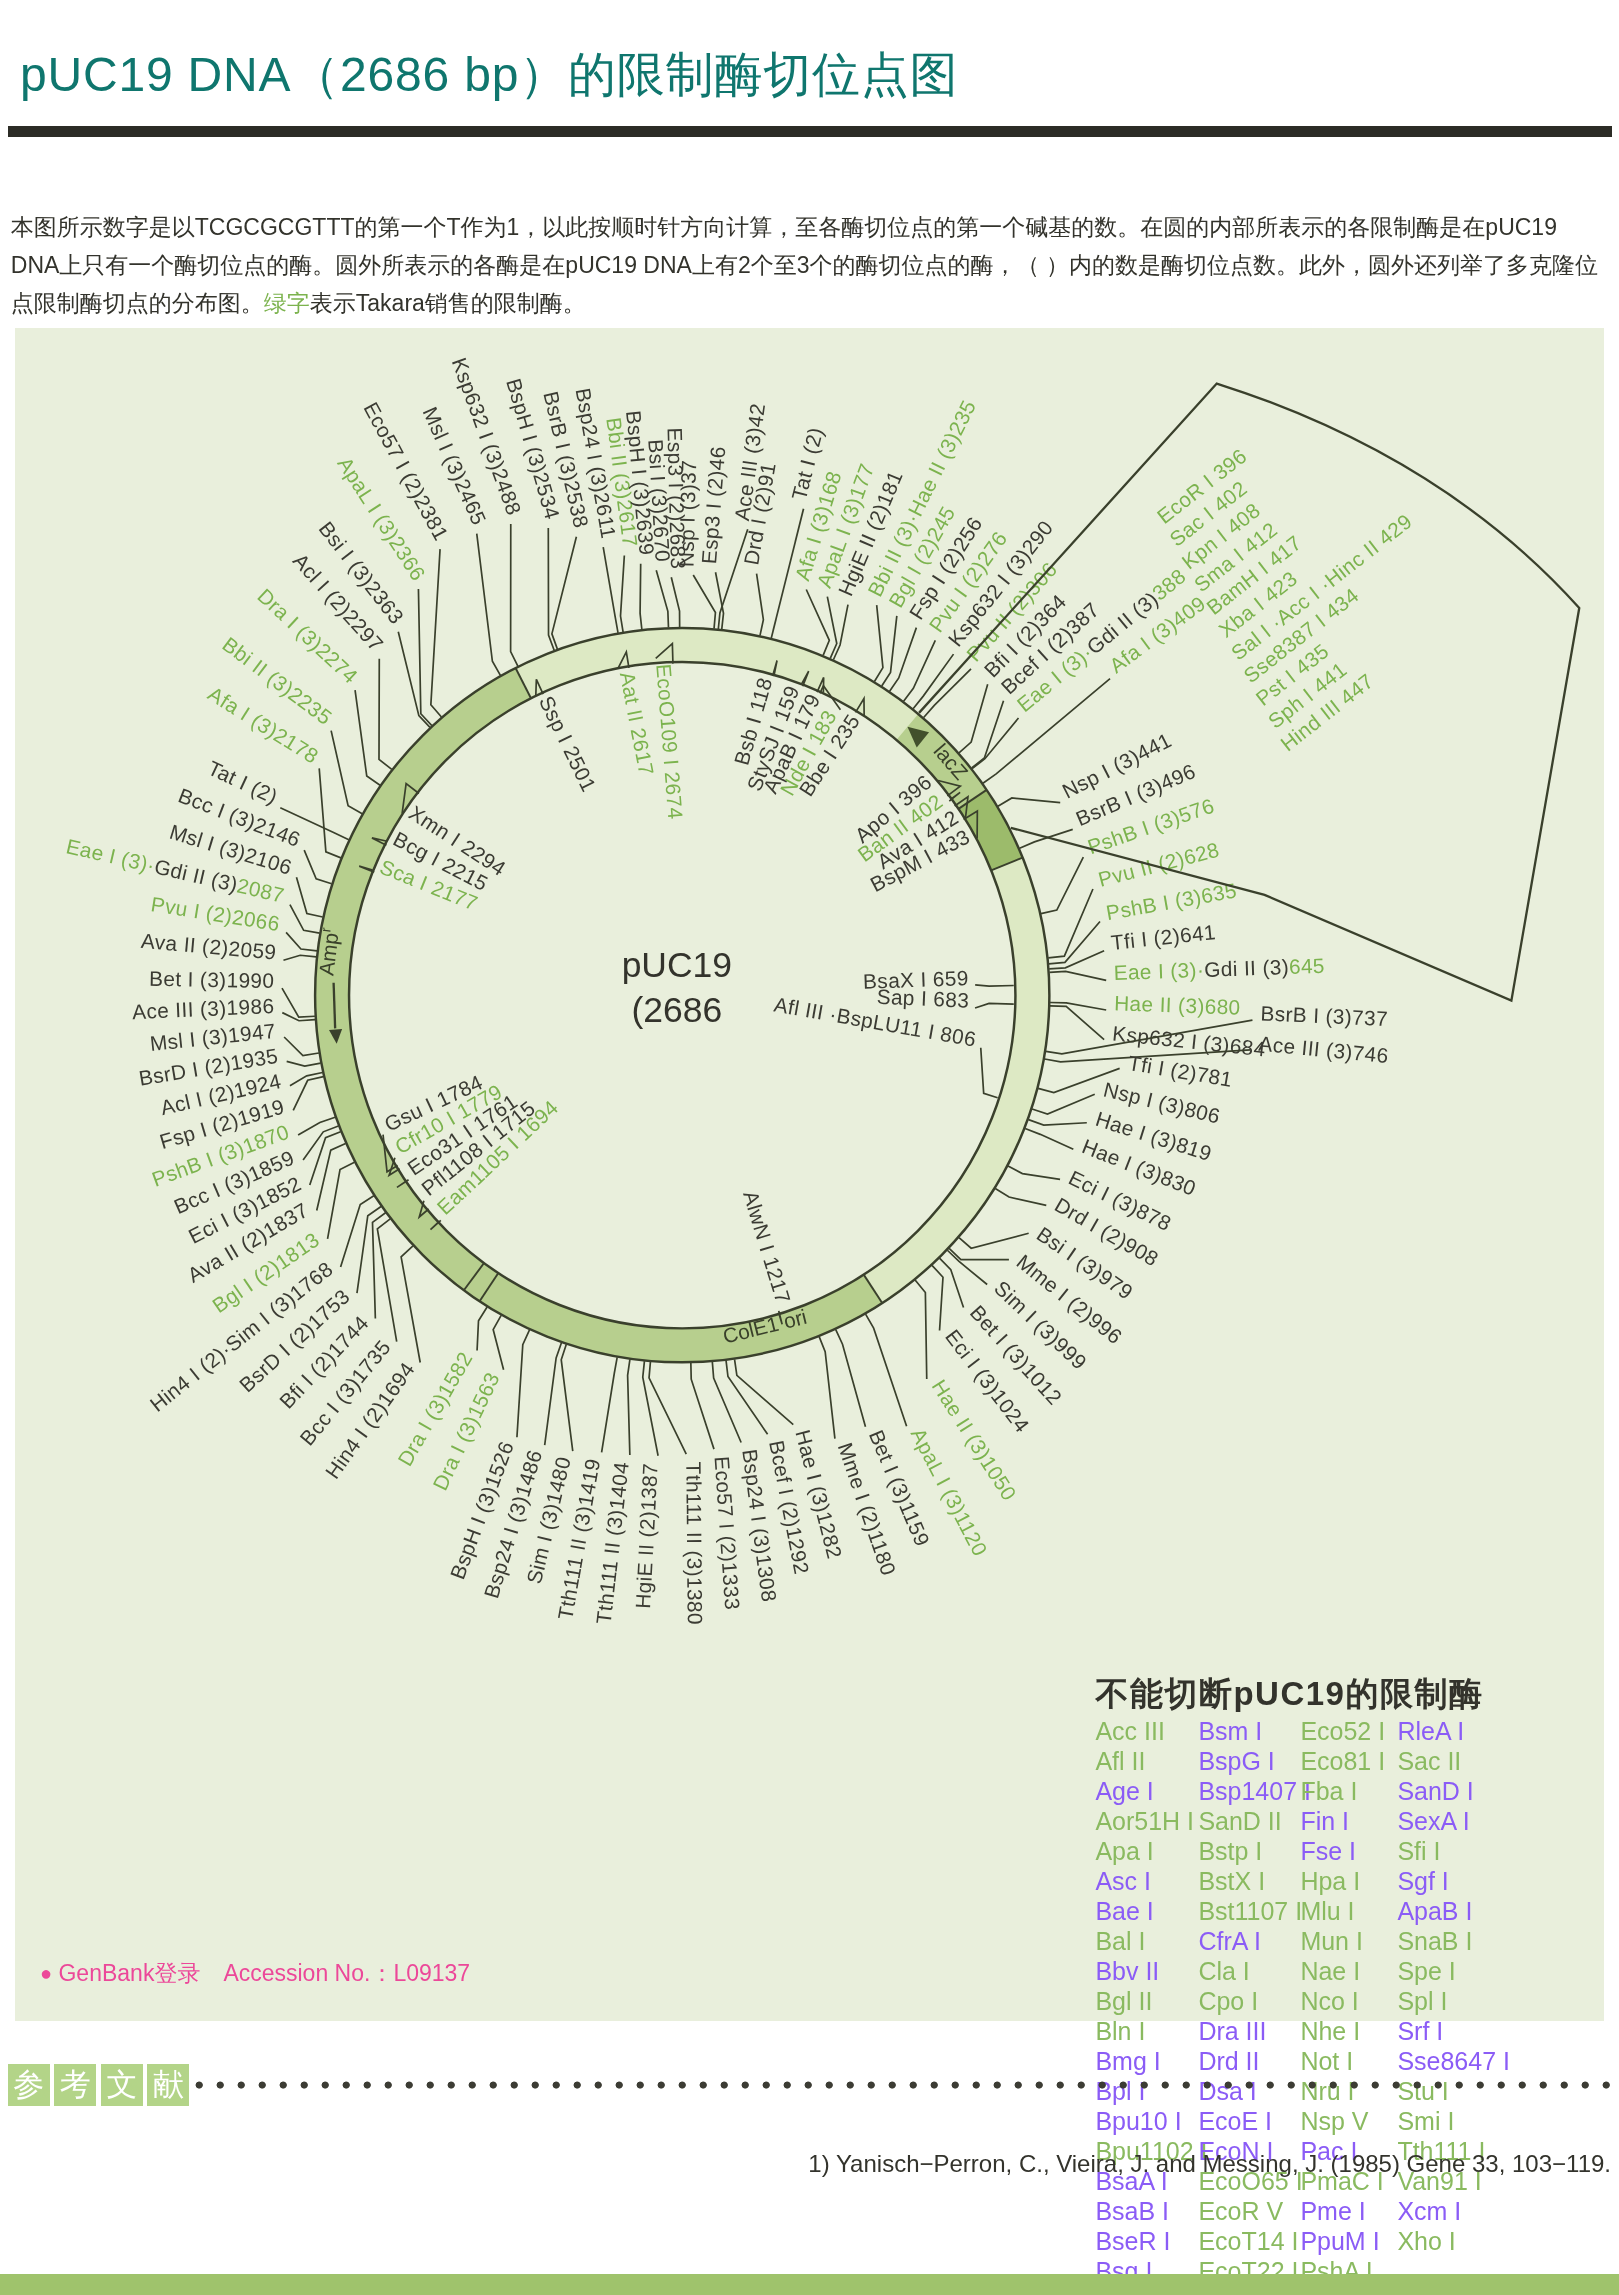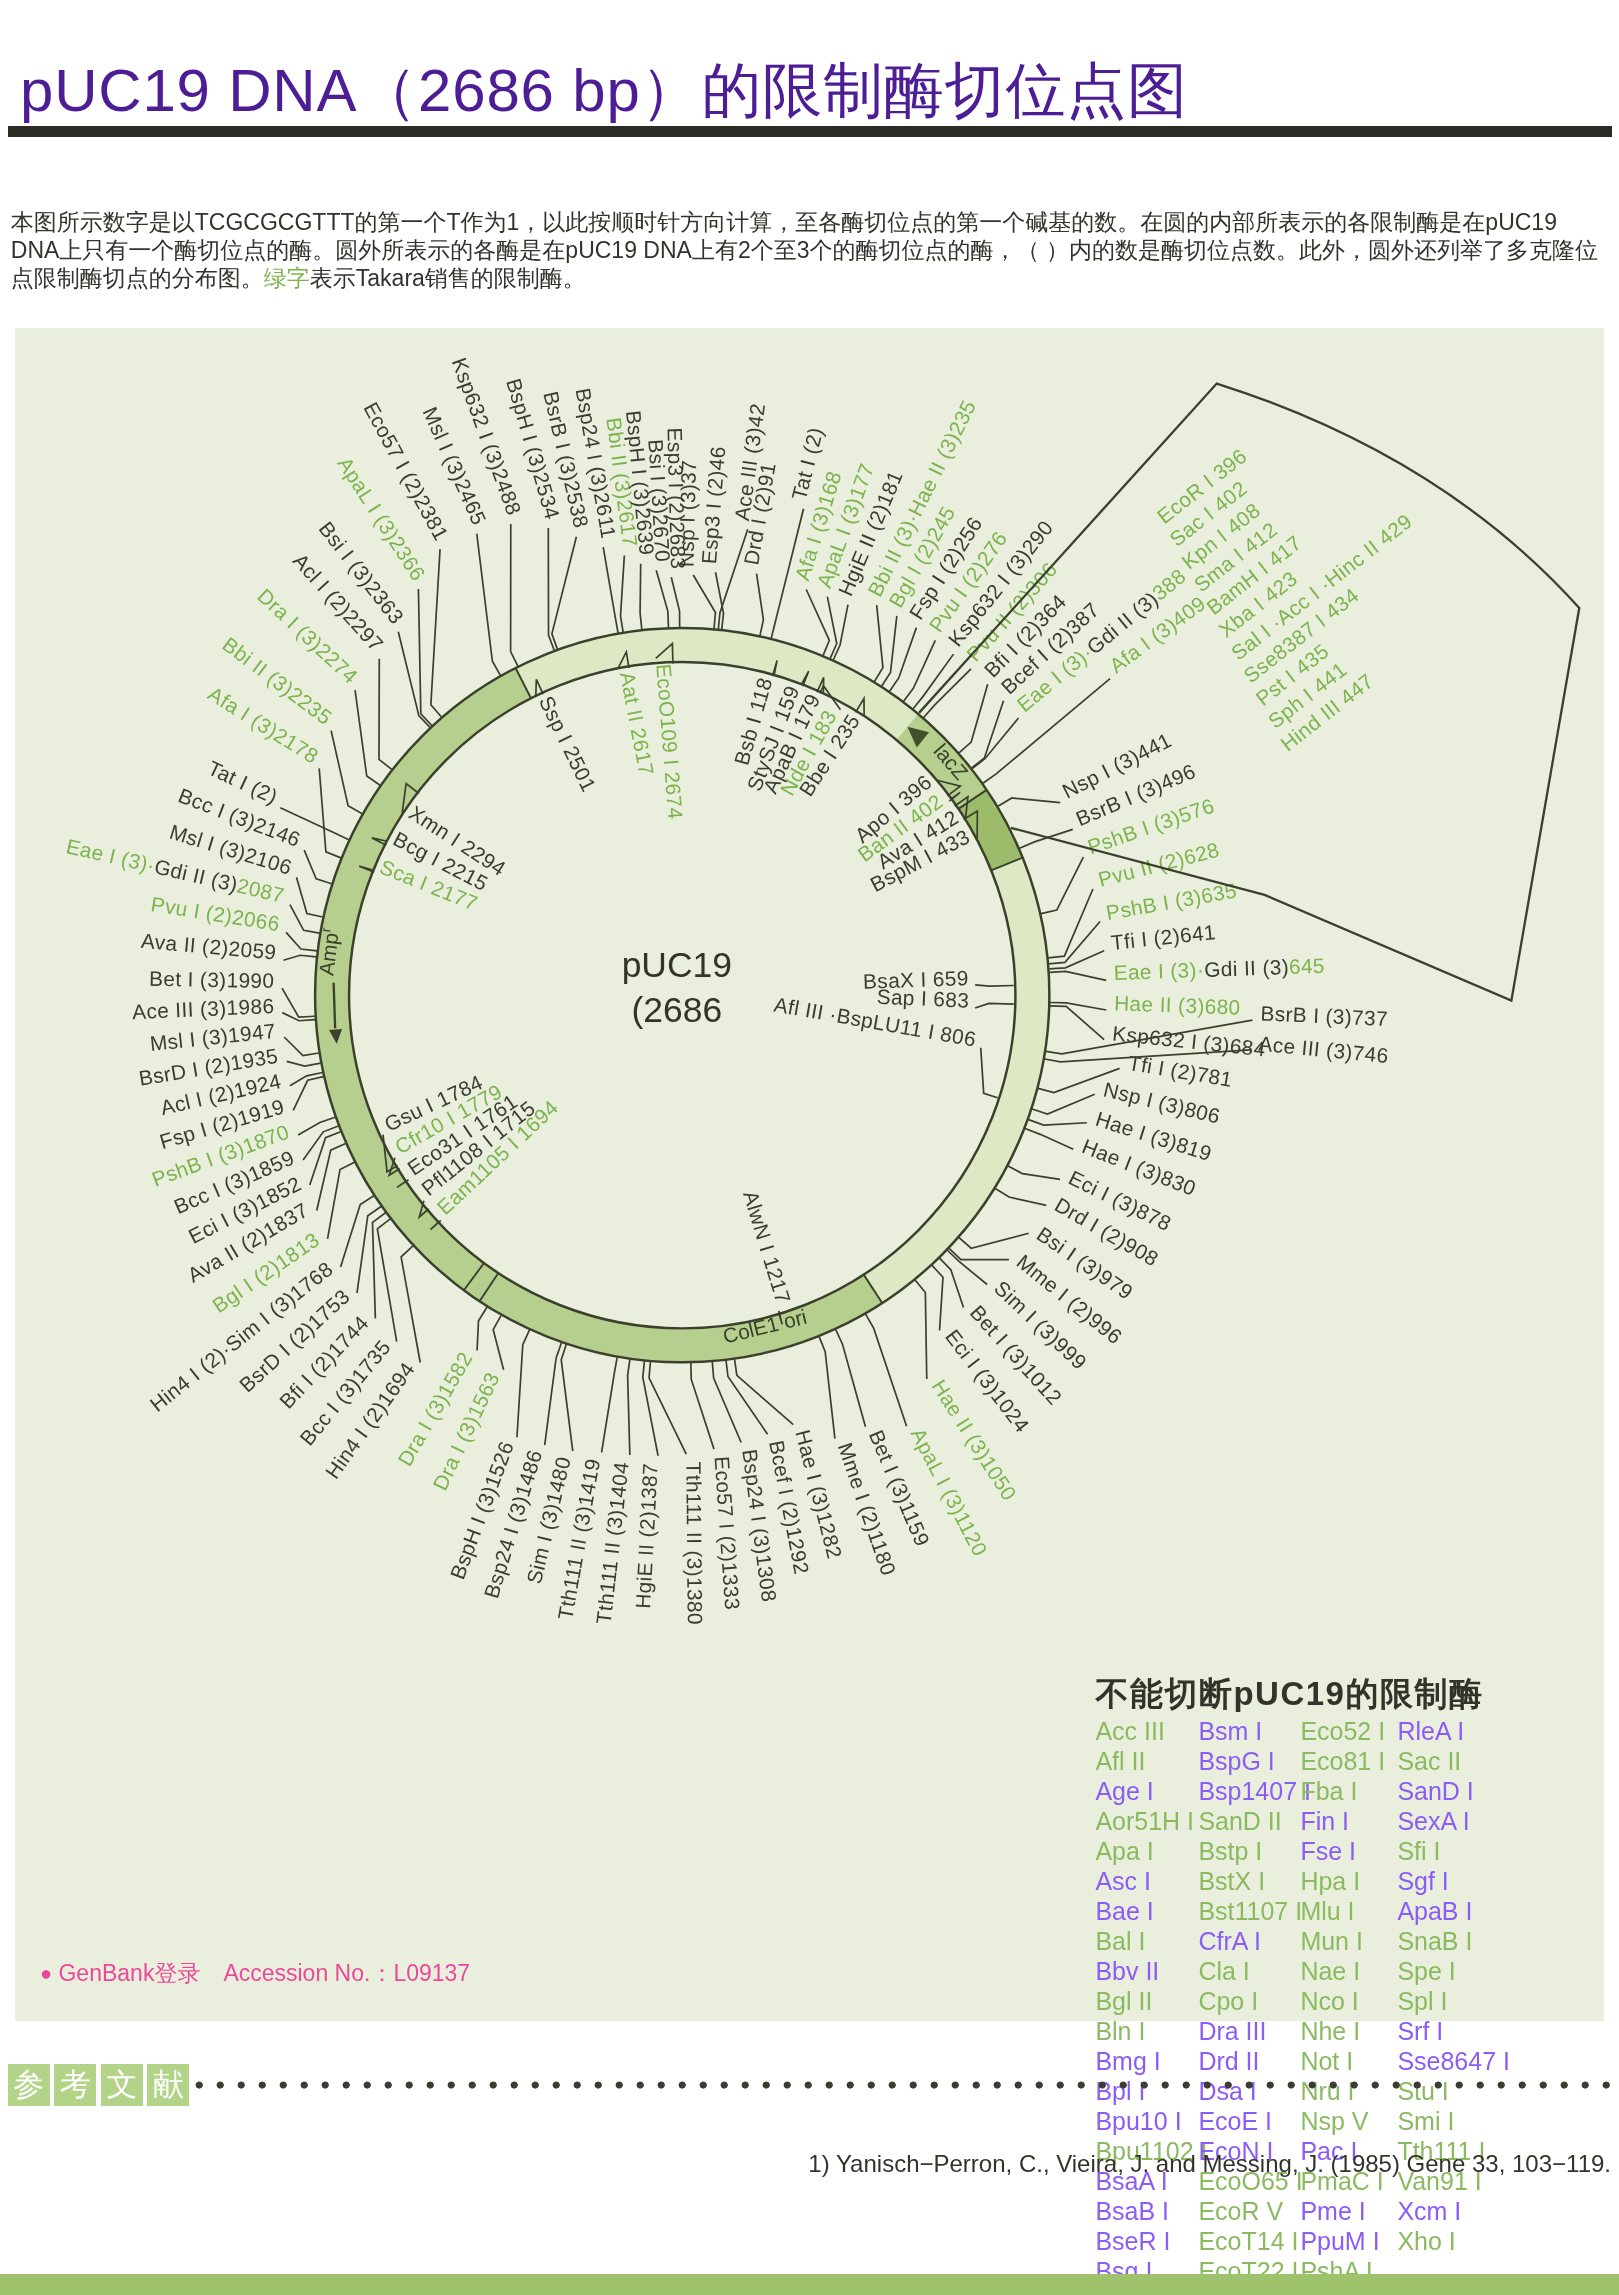--- a/index.html
+++ b/index.html
@@ -1,20 +1,20 @@
 <!DOCTYPE html>
 <html style="font-size:12.3px"><head>
 <meta charset="utf-8">
 <style>
   html,body{margin:0;padding:0;}
   body{width:1620px;height:2295px;position:relative;background:#ffffff;
        font-family:"Liberation Sans",sans-serif;color:#3b3b33;overflow:hidden;}
-  .title{position:absolute;left:20px;top:10.8px;font-size:60px;letter-spacing:0.8px;color:#4c1d95;font-weight:normal;}
+  .title{position:absolute;left:20px;top:10.8px;font-size:48px;letter-spacing:0.8px;color:#0f766e;font-weight:normal;}
   .rule{position:absolute;left:7.7px;top:126px;width:1604px;height:10.8px;background:#2c2c26;}
-  .intro{position:absolute;left:10.8px;top:185px;width:1598px;font-size:23px;line-height:28px;color:#33332c;}
+  .intro{position:absolute;left:10.8px;top:185px;width:1598px;font-size:23px;line-height:38px;color:#33332c;}
   .intro .green{color:#7cb34e;}
   .panel{position:absolute;left:15.4px;top:328px;width:1589px;height:1693px;background:#e9efdc;}
   .map-svg{position:absolute;left:0;top:0;}
   .uncut-title{position:absolute;left:1080px;top:1344px;font-size:33px;font-weight:bold;color:#33332c;letter-spacing:1.5px;}
   .uncut-col{position:absolute;top:1388px;font-size:25px;line-height:30px;white-space:nowrap;}
   .uncut-col .g{color:#8aba60;}
   .uncut-col .k{color:#8b5cf6;}
   .genbank{position:absolute;left:40px;top:1958px;font-size:23px;color:#ec4899;}
   .genbank .bullet{font-size:20px;vertical-align:1.5px;}
   .refhead{position:absolute;left:7.7px;top:2064px;display:flex;gap:4.6px;}

